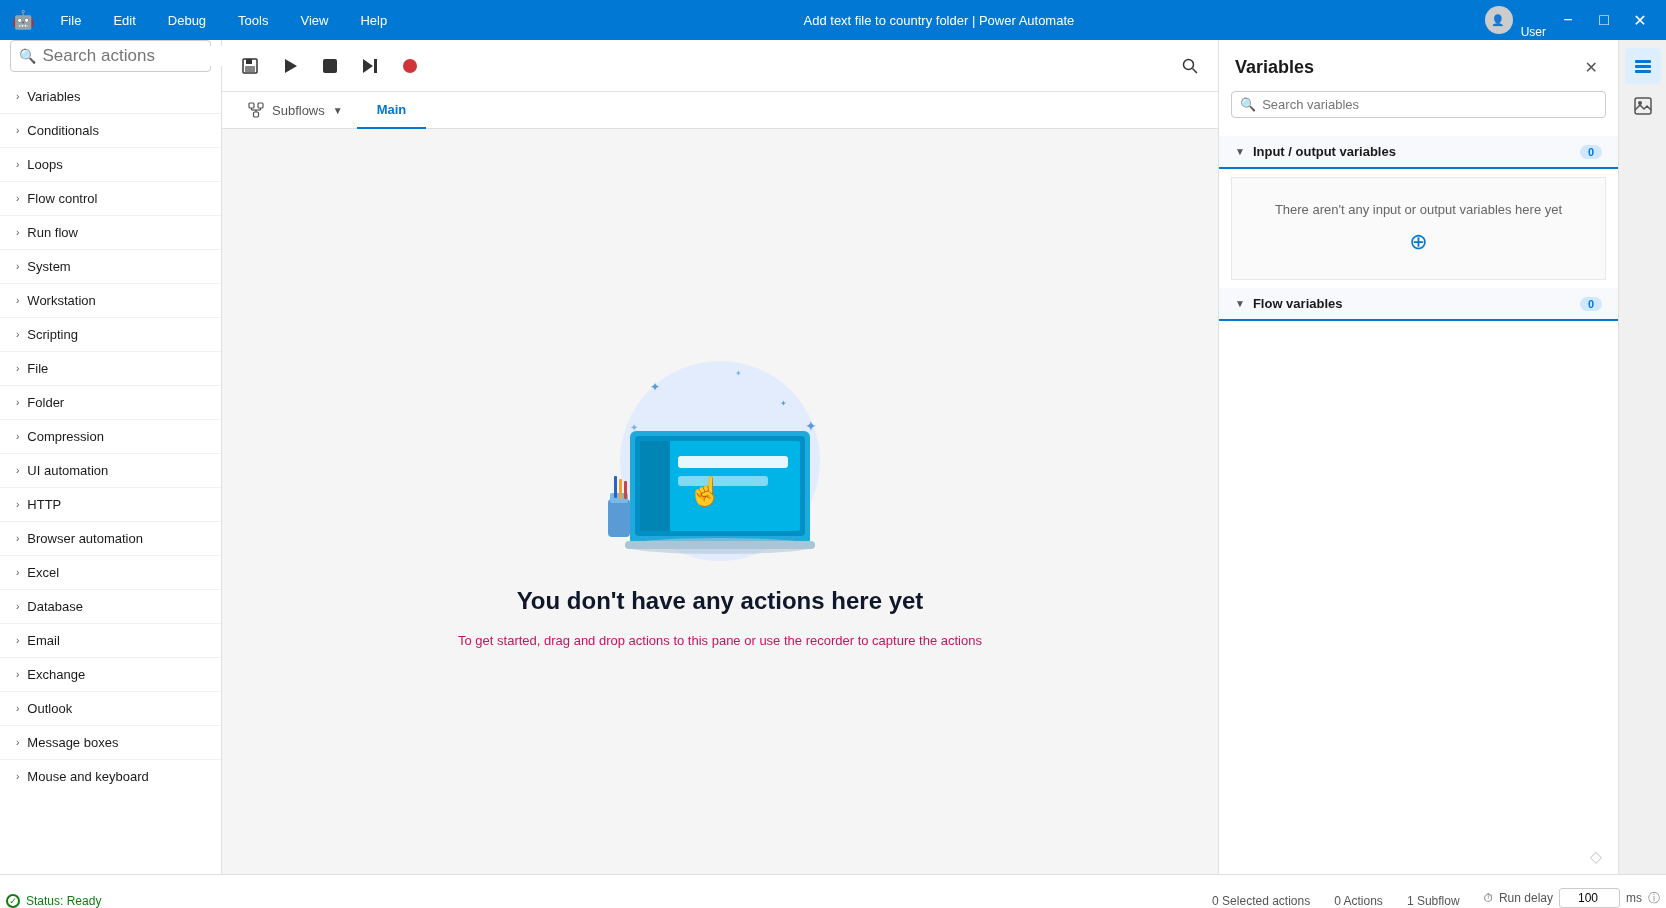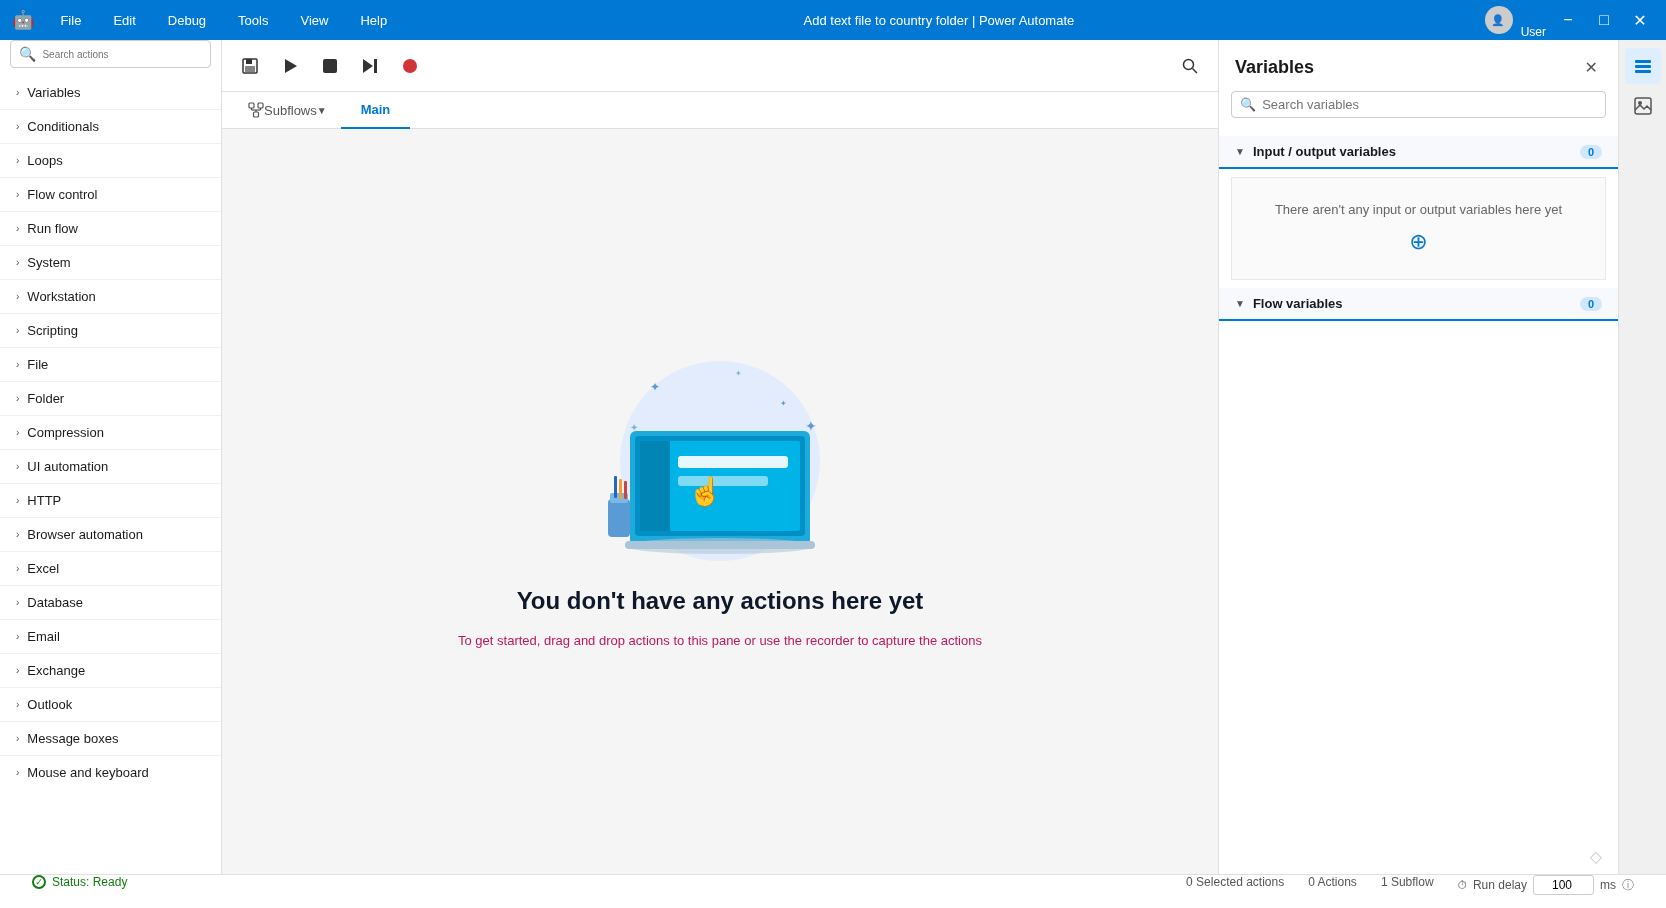--- a/index.html
+++ b/index.html
@@ -24,21 +24,21 @@
     .actions-panel {
       width: 222px; background: white; border-right: 1px solid #e0e0e0;
       display: flex; flex-direction: column; flex-shrink: 0;
     }
     .panel-title { font-size: 18px; font-weight: 600; padding: 14px 16px 10px; color: #1a1a1a; }
     .search-box {
       margin: 0 10px 10px; display: flex; align-items: center;
       border: 1px solid #ccc; border-radius: 4px; padding: 5px 8px; gap: 6px;
       background: white;
     }
-    .search-box input { border: none; outline: none; flex: 1; font-size: 10px; color: #555; }
+    .search-box input { border: none; outline: none; flex: 1; font-size: 17px; color: #555; }
     .search-icon { color: #555; font-size: 14px; }
     .actions-list { flex: 1; overflow-y: auto; }
     .action-item {
       display: flex; align-items: center; padding: 7px 16px; cursor: pointer;
       color: #1a1a1a; font-size: 13px; gap: 8px;
     }
     .action-item .chevron { color: #555; font-size: 10px; }
     .action-divider { border: none; border-top: 1px solid #f0f0f0; margin: 2px 0; }
 
     
@@ -52,21 +52,21 @@
       cursor: pointer; width: 32px; height: 32px; display: flex; align-items: center;
       justify-content: center; font-size: 16px; color: #333;
     }
     .toolbar-btn.record { color: #d13438; }
     .toolbar-spacer { flex: 1; }
     .tabs-bar {
       background: white; border-bottom: 1px solid #e0e0e0;
       display: flex; align-items: center; padding: 0 12px;
     }
     .subflows-btn {
-      display: flex; align-items: center; gap: 0; padding: 10px 14px;
+      display: flex; align-items: center; gap: 8px; padding: 10px 14px;
       cursor: pointer; color: #555; font-size: 13px; border: none; background: none;
     }
     .subflows-icon { width: 16px; height: 16px; }
     .tab {
       padding: 10px 20px; cursor: pointer; font-size: 13px; color: #555;
       border-bottom: 2px solid transparent; margin-bottom: -1px;
     }
     .tab.active { color: #0078d4; border-bottom-color: #0078d4; font-weight: 600; }
     .center-content {
       flex: 1; display: flex; align-items: center; justify-content: center;
@@ -117,21 +117,21 @@
     }
     .far-icon-btn {
       width: 36px; height: 36px; display: flex; align-items: center; justify-content: center;
       cursor: pointer; border-radius: 4px; color: #555; font-size: 18px;
     }
     .far-icon-btn.active { background: #ddeeff; color: #0078d4; }
 
     
     .status-bar {
       height: 34px; background: white; border-top: 1px solid #e0e0e0;
-      display: flex; align-items: flex-start; padding: 0 32px; gap: 24px;
+      display: flex; align-items: flex-end; padding: 0 6px; gap: 24px;
       font-size: 12px; color: #555;
     }
     .status-ready { display: flex; align-items: center; gap: 6px; color: #107c10; }
     .status-dot { width: 14px; height: 14px; border-radius: 50%; border: 2px solid #107c10; display: flex; align-items: center; justify-content: center; }
     .status-dot::after { content: '✓'; font-size: 9px; color: #107c10; }
     .status-spacer { flex: 1; }
     .run-delay-group { display: flex; align-items: center; gap: 6px; }
     .run-delay-input {
       width: 61px; border: 1px solid #ccc; border-radius: 3px; padding: 2px 6px;
       font-size: 12px; text-align: right;

